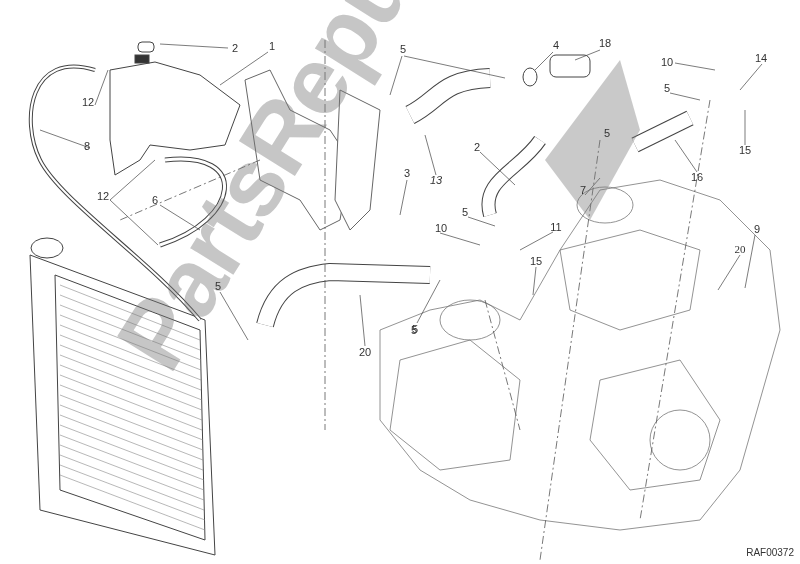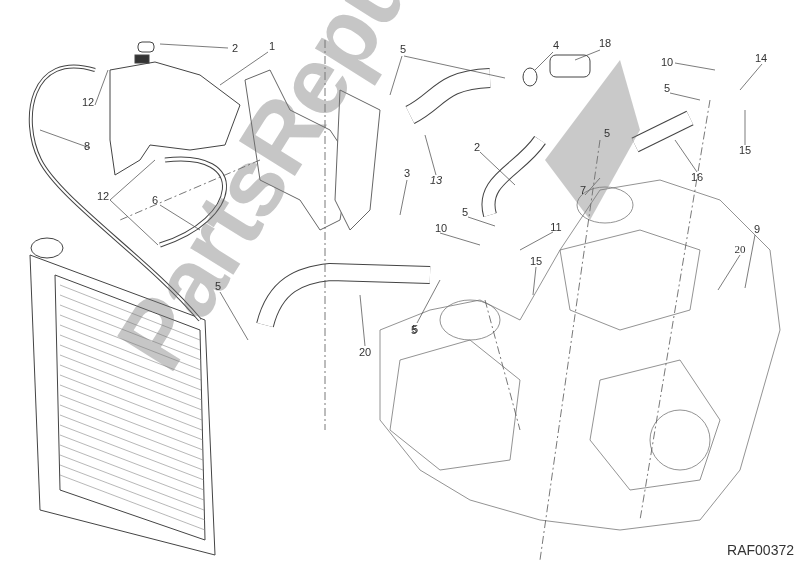--- a/index.html
+++ b/index.html
@@ -1,19 +1,19 @@
 <!DOCTYPE html>
 <html><head>
 <meta charset="utf-8">
 <style>
   html,body{margin:0;padding:0;background:#ffffff;}
   body{width:800px;height:564px;overflow:hidden;position:relative;font-family:"Liberation Sans",sans-serif;}
   #canvas{position:absolute;left:0;top:0;width:800px;height:564px;}
   .callout{position:absolute;font-size:11px;color:#333;line-height:11px;transform:translate(-50%,-50%);white-space:nowrap;}
-  .code{position:absolute;right:6px;bottom:6px;font-size:14px;color:#333;margin-top:16px;}
+  .code{position:absolute;right:6px;bottom:6px;font-size:10px;color:#333;margin-top:16px;}
   .wm{position:absolute;left:95px;top:330px;font-size:96px;font-weight:bold;color:rgba(120,120,120,0.42);transform:rotate(-58deg);transform-origin:left top;letter-spacing:-2px;white-space:nowrap;}
 </style>
 </head>
 <body>
 
 <div id="canvas">
   <svg width="800" height="564" viewBox="0 0 800 564" style="position:absolute;left:0;top:0">
     <g fill="none" stroke="#444" stroke-width="1">
 
       <g>

